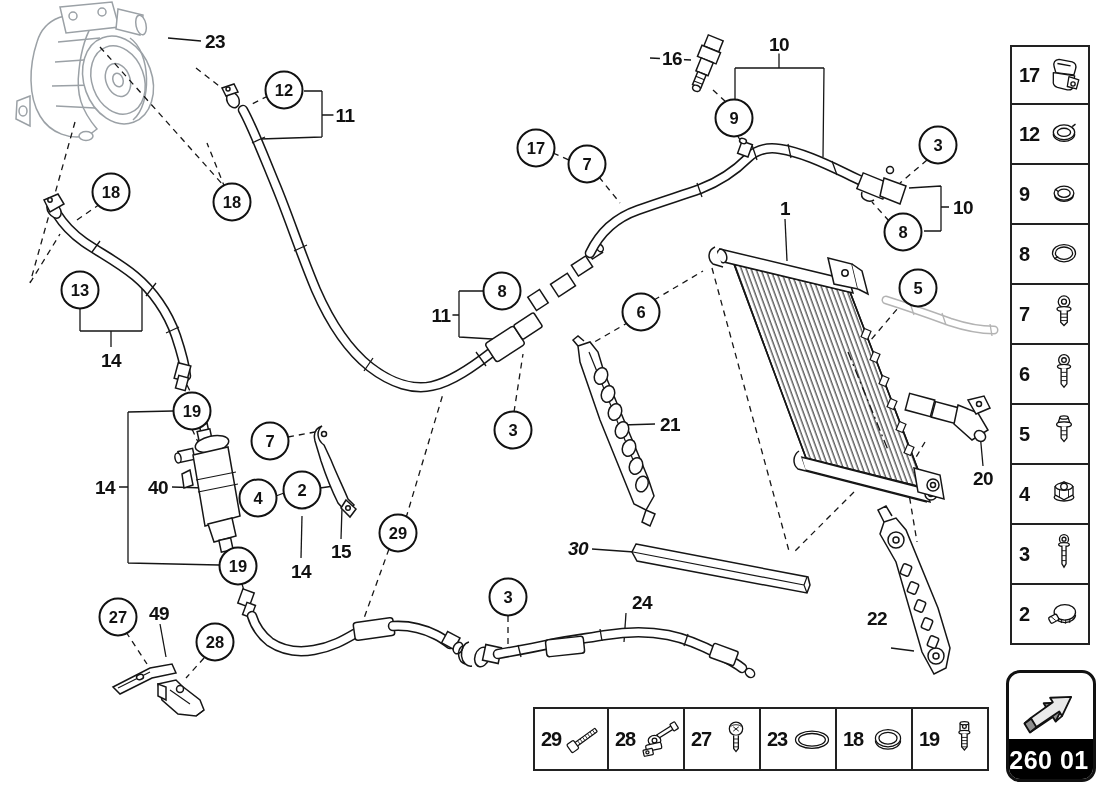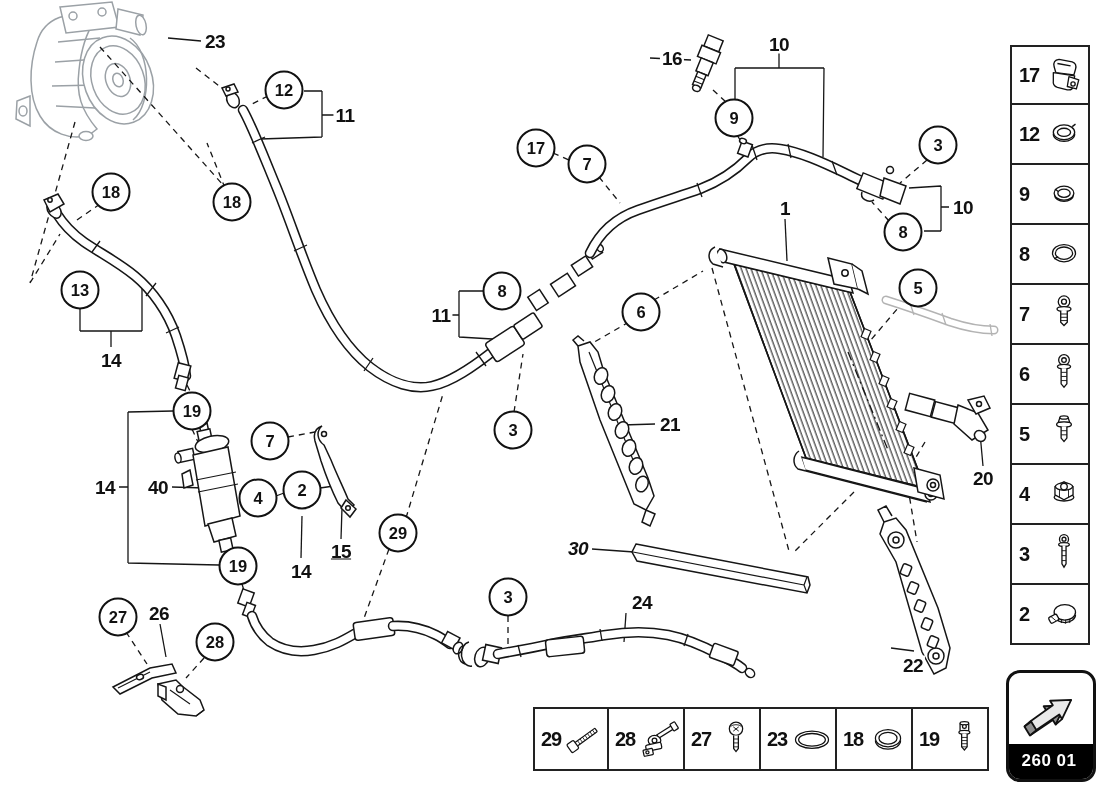--- a/index.html
+++ b/index.html
@@ -22,21 +22,21 @@
   
   .strip{position:absolute;left:533px;top:707px;display:flex;}
   .strip-cell{box-sizing:border-box;width:76px;height:64px;border:2px solid #222;background:#fff;
               display:flex;align-items:center;gap:3px;padding-left:6px;}
   .strip-cell + .strip-cell{border-left:none;}
   .strip-num{font-size:20px;font-weight:bold;letter-spacing:-1px;}
   
   .pagebox{position:absolute;left:1006px;top:670px;width:84px;height:106px;border:3px solid #111;
            border-radius:14px;overflow:hidden;display:flex;flex-direction:column;background:#fff;}
   .pagebox .arrow-area{flex:1;display:flex;align-items:center;justify-content:center;}
-  .pagebox .code-bar{background:#000;color:#fff;font-weight:bold;font-size:17px;text-align:center;
+  .pagebox .code-bar{background:#000;color:#fff;font-weight:bold;font-size:25px;text-align:center;
                      padding:7px 4px 8px 0;letter-spacing:0.5px;}
   svg{display:block;}
 </style>
 </head>
 <body>
 
 <div class="stage">
 
   <svg id="art" width="1100" height="800" viewBox="0 0 1100 800">
     <defs>
@@ -336,33 +336,33 @@
       <div class="co-circle" style="left: 641px; top: 312px;">6</div>
       <div class="co-circle" style="left: 938px; top: 145px;">3</div>
       <div class="co-circle" style="left: 903px; top: 232px;">8</div>
       <div class="co-circle" style="left: 918px; top: 288px;">5</div>
       <div class="co-circle" style="left: 502px; top: 291px;">8</div>
       <div class="co-text" style="left: 215px; top: 41px;">23</div>
       <div class="co-text" style="left: 345px; top: 115px;">11</div>
       <div class="co-text" style="left: 111px; top: 360px;">14</div>
       <div class="co-text" style="left: 105px; top: 487px;">14</div>
       <div class="co-text" style="left: 158px; top: 487px;">40</div>
-      <div class="co-text" style="left: 341px; top: 551px; text-decoration: underline;">15</div>
+      <div class="co-text" style="left: 341px; top: 551px;">15</div>
       <div class="co-text" style="left: 301px; top: 571px;">14</div>
-      <div class="co-text" style="left: 159px; top: 613px;">26</div>
+      <div class="co-text" style="left: 159px; top: 613px;">49</div>
       <div class="co-text" style="left: 578px; top: 548px; font-style: italic;">30</div>
       <div class="co-text" style="left: 626px; top: 602px; margin-left: 16px;">24</div>
       <div class="co-text" style="left: 672px; top: 58px;">16</div>
       <div class="co-text" style="left: 779px; top: 44px;">10</div>
       <div class="co-text" style="left: 785px; top: 208px;">1</div>
       <div class="co-text" style="left: 963px; top: 207px;">10</div>
       <div class="co-text" style="left: 441px; top: 315px;">11</div>
       <div class="co-text" style="left: 670px; top: 424px;">21</div>
       <div class="co-text" style="left: 983px; top: 478px;">20</div>
-      <div class="co-text" style="left: 877px; top: 665px; margin-left: 36px;">22</div>
+      <div class="co-text" style="left: 877px; top: 618px;">22</div>
     </div>
 
   <aside class="sidebar">
 
     <div class="sb-cell">
       <span class="sb-num">17</span>
       <svg viewBox="0 0 48 56" width="40" height="46">
         <g fill="#fff" stroke="#111" stroke-width="1.6" stroke-linejoin="round">
           <path d="M12 18 Q10 10 18 9 L34 12 Q40 14 38 21 L36 28 L14 25 Z"></path>
           <path d="M11 25 L37 29 L35 42 Q34 47 28 46 L16 43 Q10 41 11 35 Z"></path>

